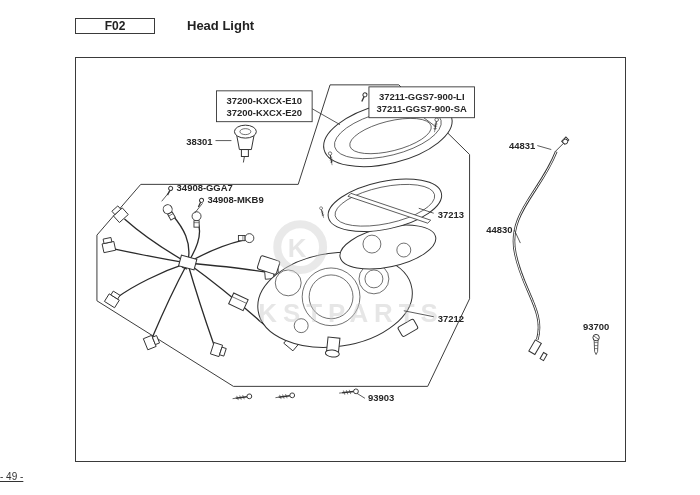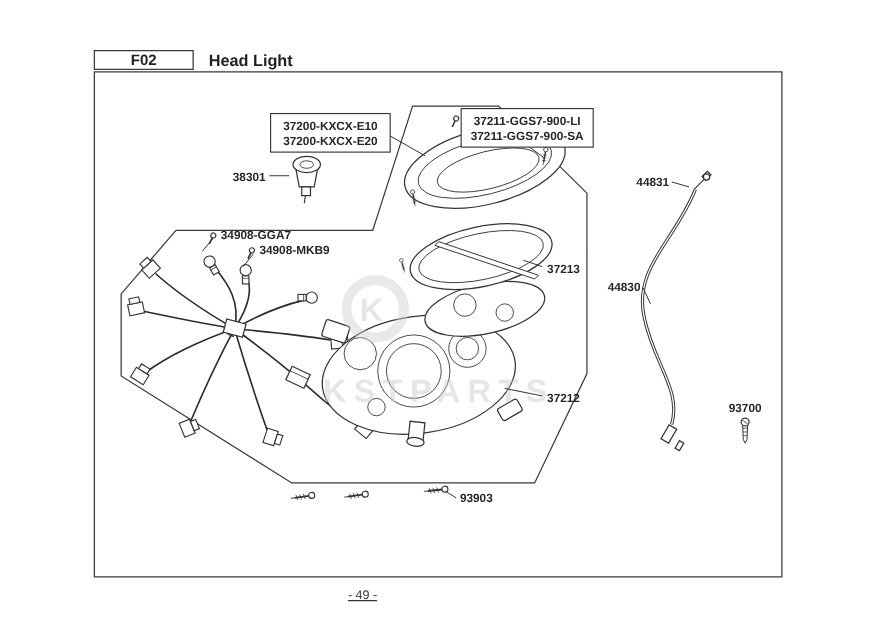--- a/index.html
+++ b/index.html
@@ -1,25 +1,25 @@
 <!DOCTYPE html>
 <html><head>
 <meta charset="utf-8">
 <style>
   html,body{margin:0;padding:0;background:#fff;}
   .page{position:relative;width:700px;height:495px;background:#fff;
         font-family:"Liberation Sans",sans-serif;color:#222;overflow:hidden;}
-  .header{position:absolute;left:75px;top:34px;display:flex;align-items:center;height:28px;}
+  .header{position:absolute;left:75px;top:18px;display:flex;align-items:flex-start;height:28px;gap:20px;}
   .code-box{width:80px;border:1px solid #3a3a3a;box-sizing:border-box;display:flex;
             align-items:center;justify-content:center;font-weight:bold;font-size:12px;}
   .head-title{margin-left:12px;display:flex;align-items:center;font-weight:bold;font-size:13px;}
   .frame{position:absolute;left:75px;top:57px;width:551px;height:405px;
          border:1px solid #3a3a3a;box-sizing:border-box;}
   .frame svg{position:absolute;left:0;top:0;width:100%;height:100%;}
-  .footer{position:absolute;left:0;top:471px;width:580px;text-align:center;
+  .footer{position:absolute;left:0;top:471px;width:580px;text-align:left;
           font-size:10px;color:#333;text-decoration:underline;}
   
   .pl{font-family:"Liberation Sans",sans-serif;font-size:9.5px;font-weight:bold;fill:#262626;}
   .shape{fill:#fff;stroke:#333;stroke-width:1;}
   .thin{fill:none;stroke:#333;stroke-width:0.7;}
   .ln{stroke:#333;stroke-width:0.9;fill:none;}
   .wire{fill:none;stroke:#2b2b2b;stroke-width:1.3;stroke-linecap:round;}
   .wm-text{font-family:"Liberation Sans",sans-serif;font-weight:bold;font-size:26px;
            letter-spacing:6px;fill:#c9c9c9;}
 </style>

